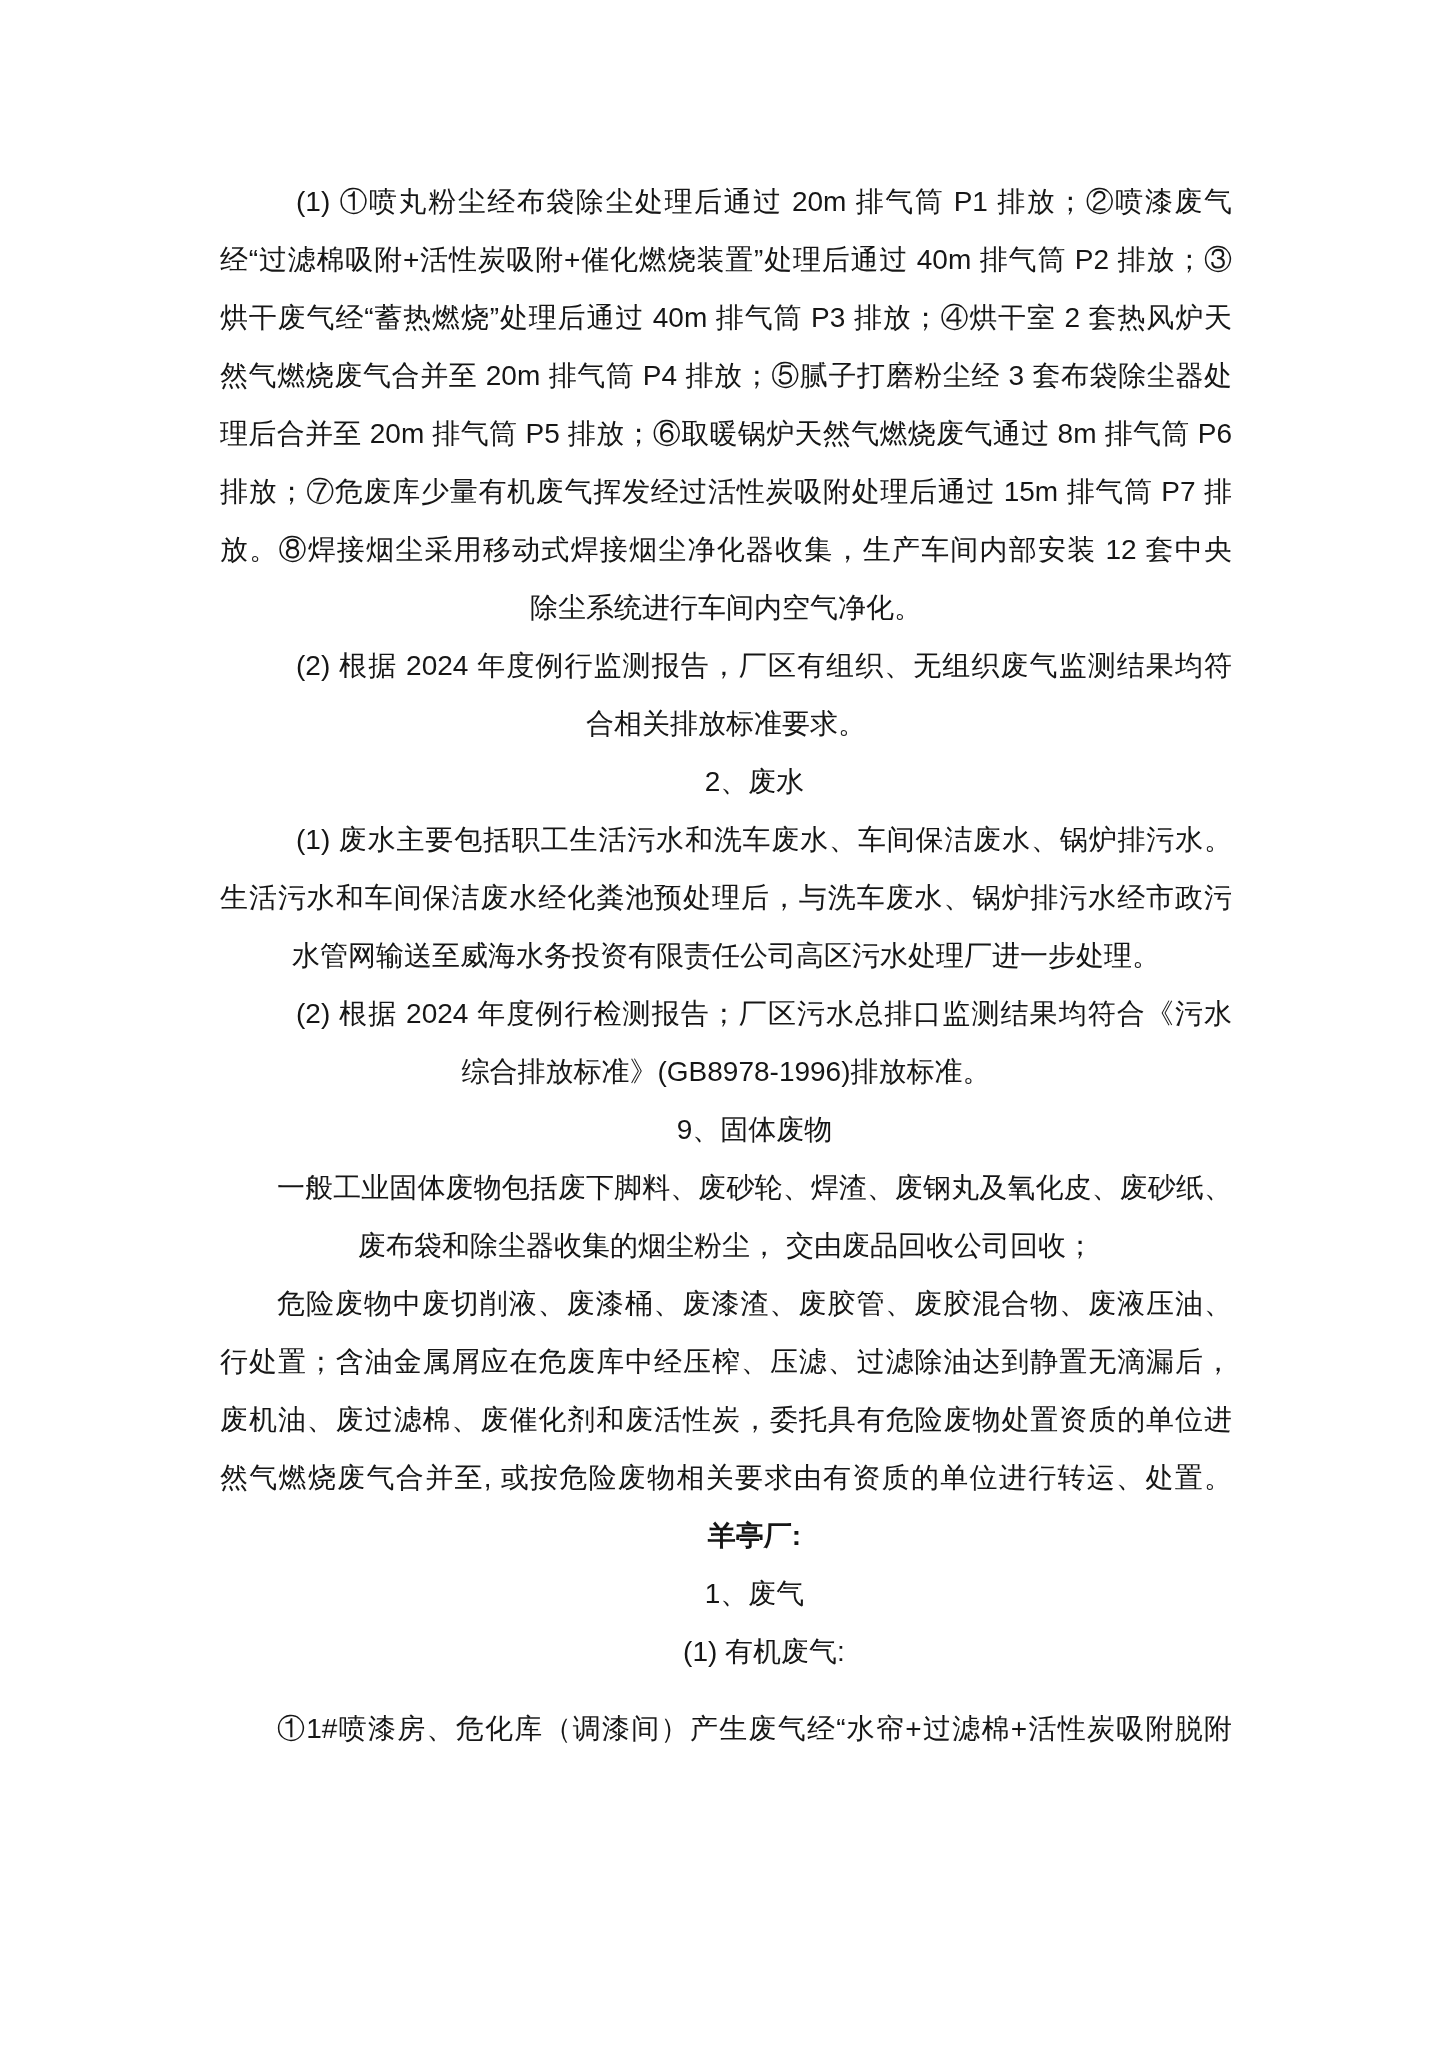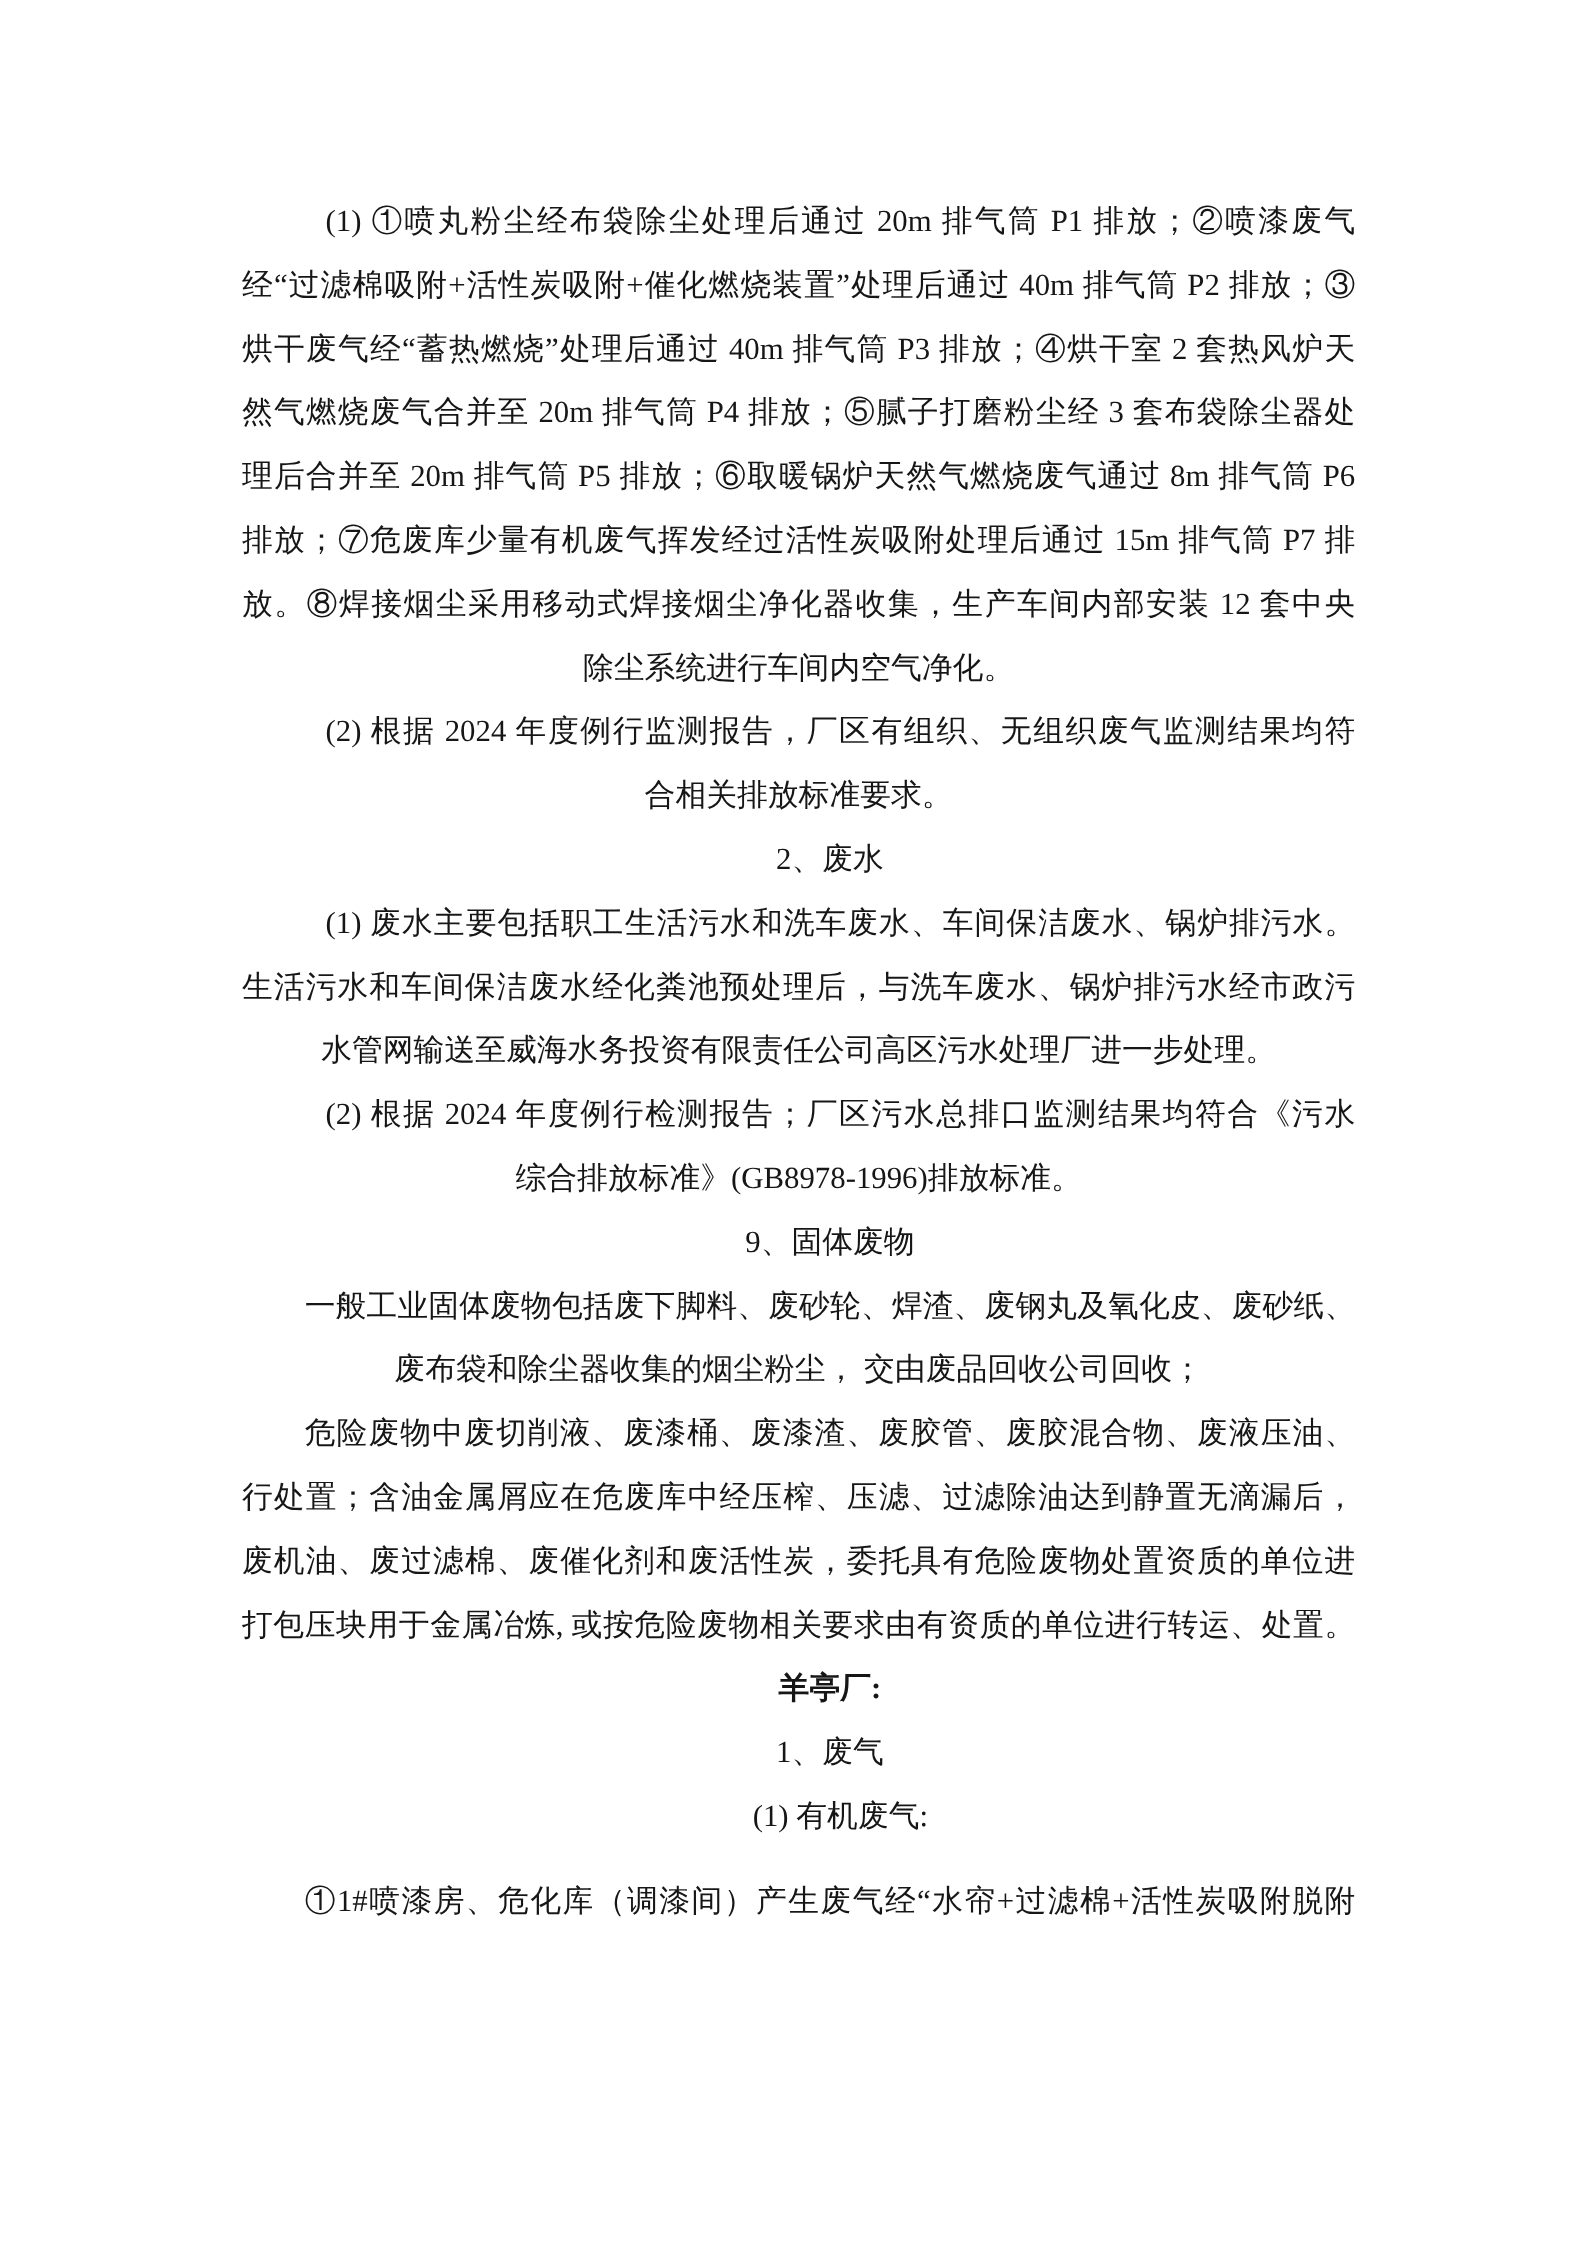--- a/index.html
+++ b/index.html
@@ -6,21 +6,21 @@
     margin: 0;
     padding: 0;
     background: #ffffff;
   }
   .page {
     position: relative;
     width: 1448px;
     height: 2048px;
     background: #ffffff;
     overflow: hidden;
-    font-family: Liberation Serif, serif;
+    font-family: Liberation Sans, sans-serif;
     color: #161616;
   }
   .text-block {
     position: absolute;
     left: 220px;
     top: 173px;
     width: 1012px;
   }
   .para { margin: 0; padding: 0; }
   .para.bold .line { font-weight: 700; }
@@ -73,21 +73,21 @@
         <div class="line ind-normal">9、固体废物</div>
       </div>
       <div class="para">
         <div class="line fill ind-normal">一般工业固体废物包括废下脚料、废砂轮、焊渣、废钢丸及氧化皮、废砂纸、</div>
         <div class="line">废布袋和除尘器收集的烟尘粉尘， 交由废品回收公司回收；</div>
       </div>
       <div class="para">
         <div class="line fill ind-normal">危险废物中废切削液、废漆桶、废漆渣、废胶管、废胶混合物、废液压油、</div>
         <div class="line fill">行处置；含油金属屑应在危废库中经压榨、压滤、过滤除油达到静置无滴漏后，</div>
         <div class="line fill">废机油、废过滤棉、废催化剂和废活性炭，委托具有危险废物处置资质的单位进</div>
-        <div class="line fill">打包压块用于金属冶炼, 或按危险废物相关要求由有资质的单位进行转运、处置。</div>
+        <div class="line fill">然气燃烧废气合并至, 或按危险废物相关要求由有资质的单位进行转运、处置。</div>
       </div>
       <div class="para bold">
         <div class="line ind-normal">羊亭厂:</div>
       </div>
       <div class="para">
         <div class="line ind-normal">1、废气</div>
       </div>
       <div class="para">
         <div class="line ind-wide">(1) 有机废气:</div>
       </div>

